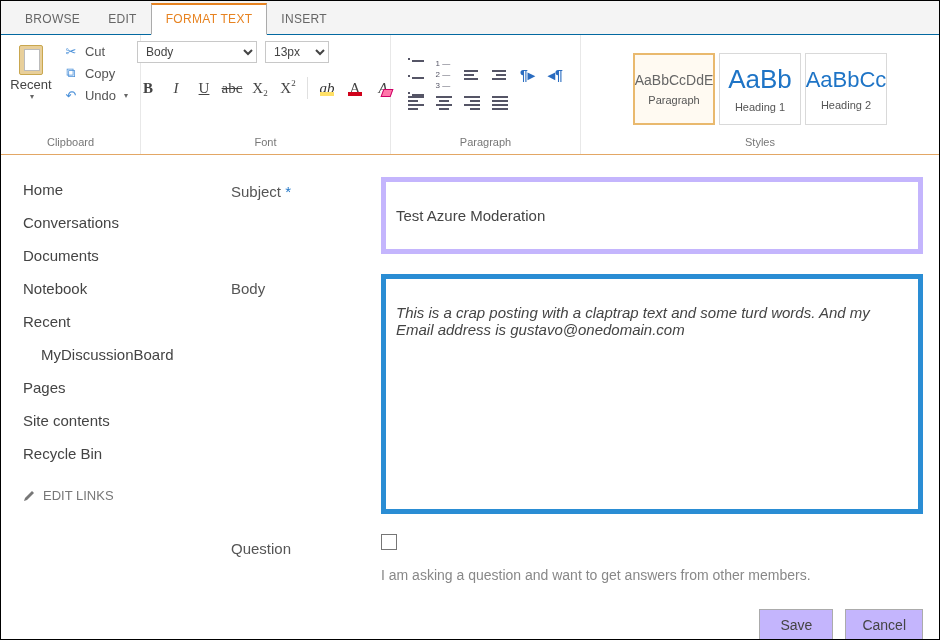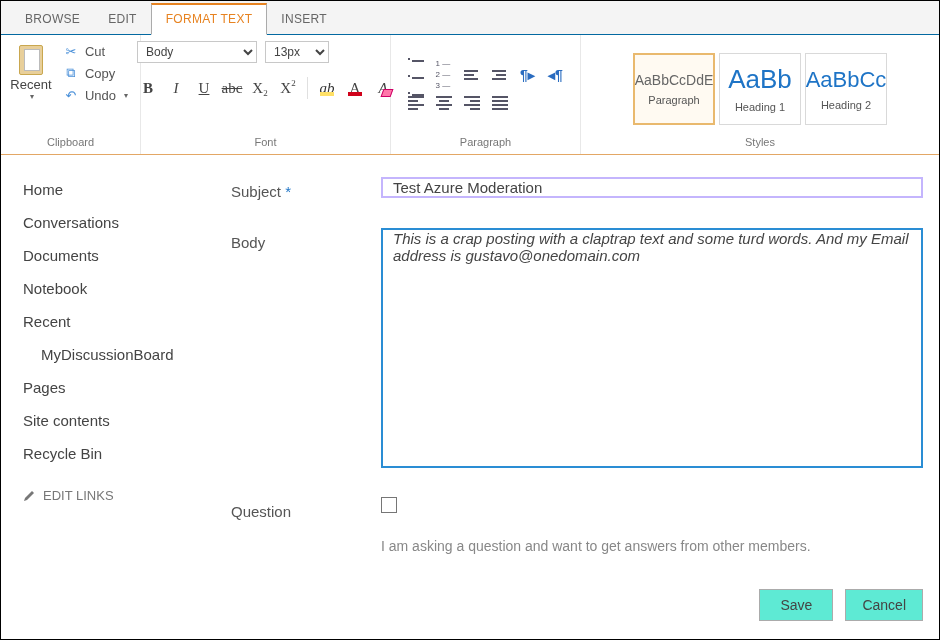--- a/index.html
+++ b/index.html
@@ -118,32 +118,32 @@
   .main { display:flex; height: calc(100% - 34px - 120px); }
   .leftnav { width:230px; padding:18px 10px 10px 22px; }
   .nav-item { padding:8px 0; color:#444; cursor:pointer; font-size:15px;}
   .nav-sub { padding-left:18px; }
   .edit-links { margin-top:18px; color:#777; font-size:13px; display:flex; align-items:center; gap:8px; cursor:pointer;}
   .pencil{ width:12px;height:12px; display:inline-block;}
   .form { flex:1; padding:22px 16px 10px 0; display:grid; grid-template-columns:150px 1fr; row-gap:20px; align-items:start;}
   .flabel{ font-size:15px; color:#555; padding-top:6px;}
   .req{ color:#1e74c6; }
   input.text, .body-area{
-    width:100%; border:2px solid #c4b5fd; font-family:inherit; font-size:15px;
-    padding:0 10px; color:#444; background:#fff;
+    width:100%; border:5px solid #c4b5fd; font-family:inherit; font-size:15px;
+    padding:25px 10px; color:#444; background:#fff;
   }
   .body-area{
     min-height:240px; border-color:#2a8dd4; outline:none; resize:none;font-style:italic;
   }
   .chk-row{ display:flex; align-items:center; gap:10px;}
   .chk{ width:16px; height:16px; border:1px solid #767676; background:#fff; cursor:pointer;}
   .helper{ color:#888; font-size:14px; grid-column:2; margin-top:-10px;}
   .btns{ grid-column:2; display:flex; justify-content:flex-end; gap:12px; margin-top:6px;}
   .btn{
-    min-width:74px; padding:7px 16px; border:1px solid #ababab; background:#5eead4;
+    min-width:74px; padding:7px 16px; border:1px solid #ababab; background:#c4b5fd;
     cursor:pointer; font-size:14px; color:#444;
   }
 </style>
 </head>
 <body>
 
 <div class="tabs">
   <div class="tab">BROWSE</div>
   <div class="tab">EDIT</div>
   <div class="tab active">FORMAT TEXT</div>

